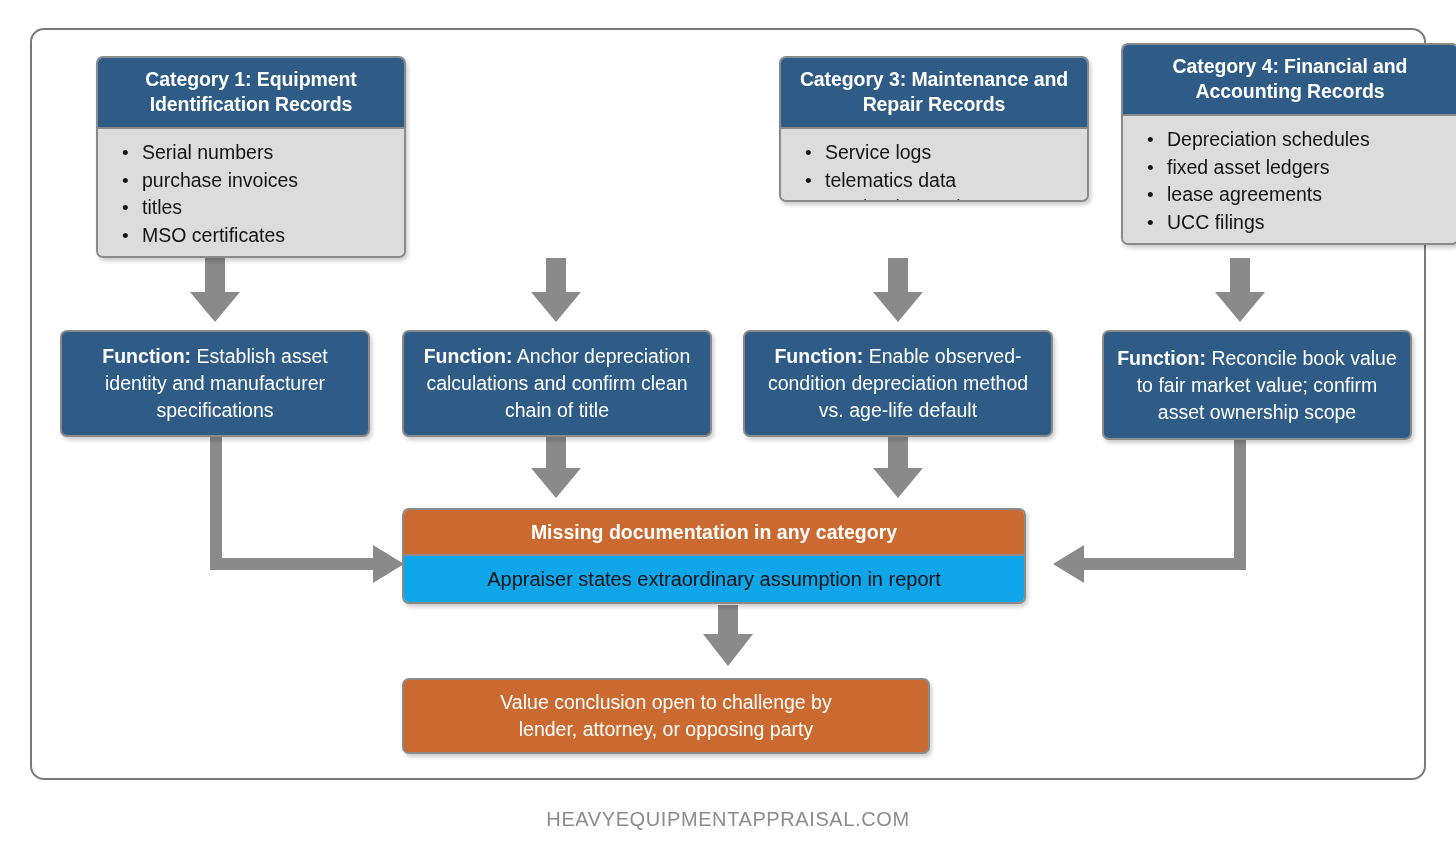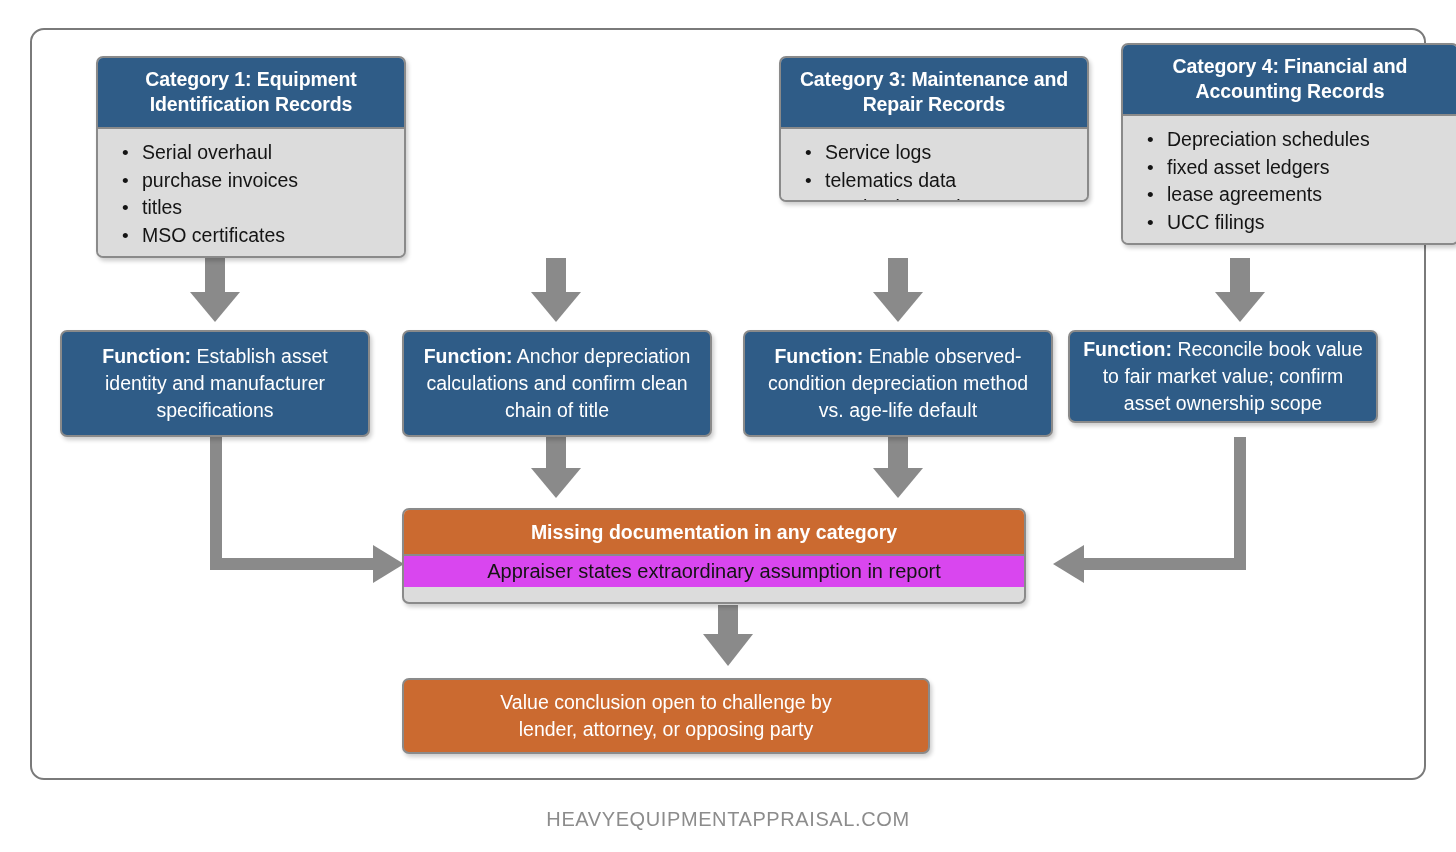--- a/index.html
+++ b/index.html
@@ -96,25 +96,25 @@
     background: #cb6a30;
     color: #ffffff;
     font-weight: bold;
     font-size: 19.5px;
     line-height: 22px;
     text-align: center;
     padding: 11px 8px 11px 8px;
     border-bottom: 2px solid #8a8a8a;
   }
   .missing-body {
-    background: #d946ef;
+    background: #0ea5e9;
     color: #141414;
     font-size: 20px;
     text-align: center;
-    padding: 4px 8px;
+    padding: 12px 8px;
   }
 
   
   .conclusion {
     position: absolute;
     left: 402px; top: 678px;
     width: 528px; height: 76px;
     background: #cb6a30;
     border: 2px solid #8a8a8a;
     border-radius: 7px;
@@ -202,21 +202,21 @@
         <rect x="718" y="605" width="20" height="38"></rect>
         <polygon points="703,634 753,634 728,666"></polygon>
       </g>
     </g>
   </svg>
 
   <div class="card" style="left:60px; top:56px; width:310px; height:202px;">
     <div class="card-head">Category 1: Equipment Identification Records</div>
     <div class="card-body">
       <ul>
-        <li>Serial overhaul</li>
+        <li>Serial numbers</li>
         <li>purchase invoices</li>
         <li>titles</li>
         <li>MSO certificates</li>
       </ul>
     </div>
   </div>
 
 
   <div class="card" style="left:743px; top:56px; width:310px; height:146px;">
     <div class="card-head">Category 3: Maintenance and Repair Records</div>
@@ -246,21 +246,21 @@
   </div>
 
   <div class="fn-box" style="left:402px; top:330px; width:310px; height:107px;">
     <div><b>Function:</b><span> Anchor depreciation calculations and confirm clean chain of title</span></div>
   </div>
 
   <div class="fn-box" style="left:743px; top:330px; width:310px; height:107px;">
     <div><b>Function:</b><span> Enable observed-condition depreciation method vs. age-life default</span></div>
   </div>
 
-  <div class="fn-box" style="left:1068px; top:330px; width:310px; height:93px;">
+  <div class="fn-box" style="left:1102px; top:330px; width:310px; height:110px;">
     <div><b>Function:</b><span> Reconcile book value to fair market value; confirm asset ownership scope</span></div>
   </div>
 
   <div class="missing">
     <div class="missing-head">Missing documentation in any category</div>
     <div class="missing-body">Appraiser states extraordinary assumption in report</div>
   </div>
 
   <div class="conclusion">
     <div>

